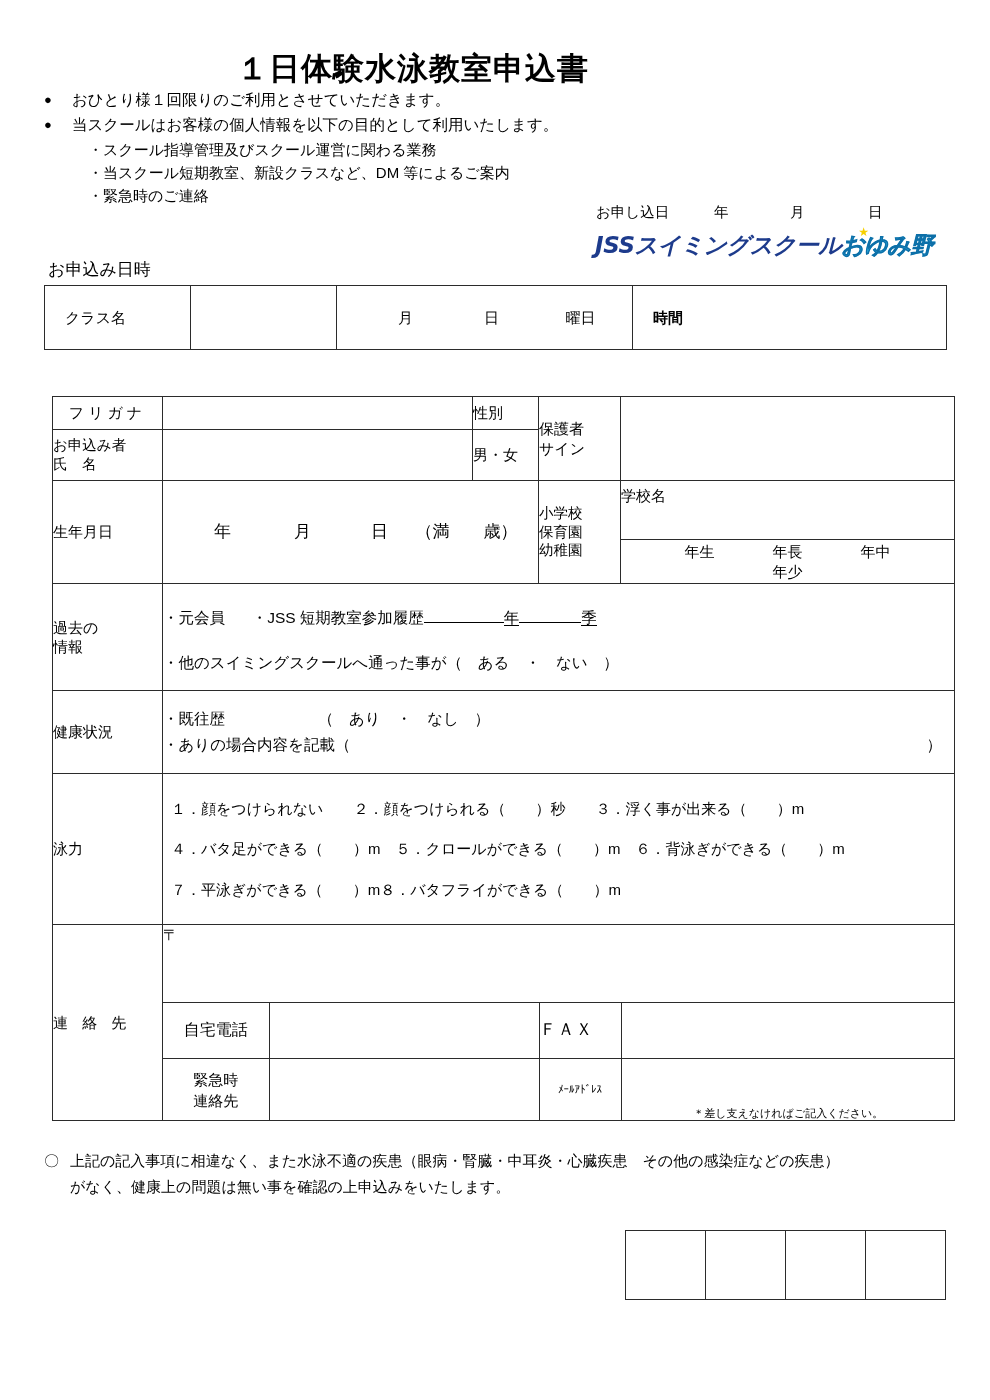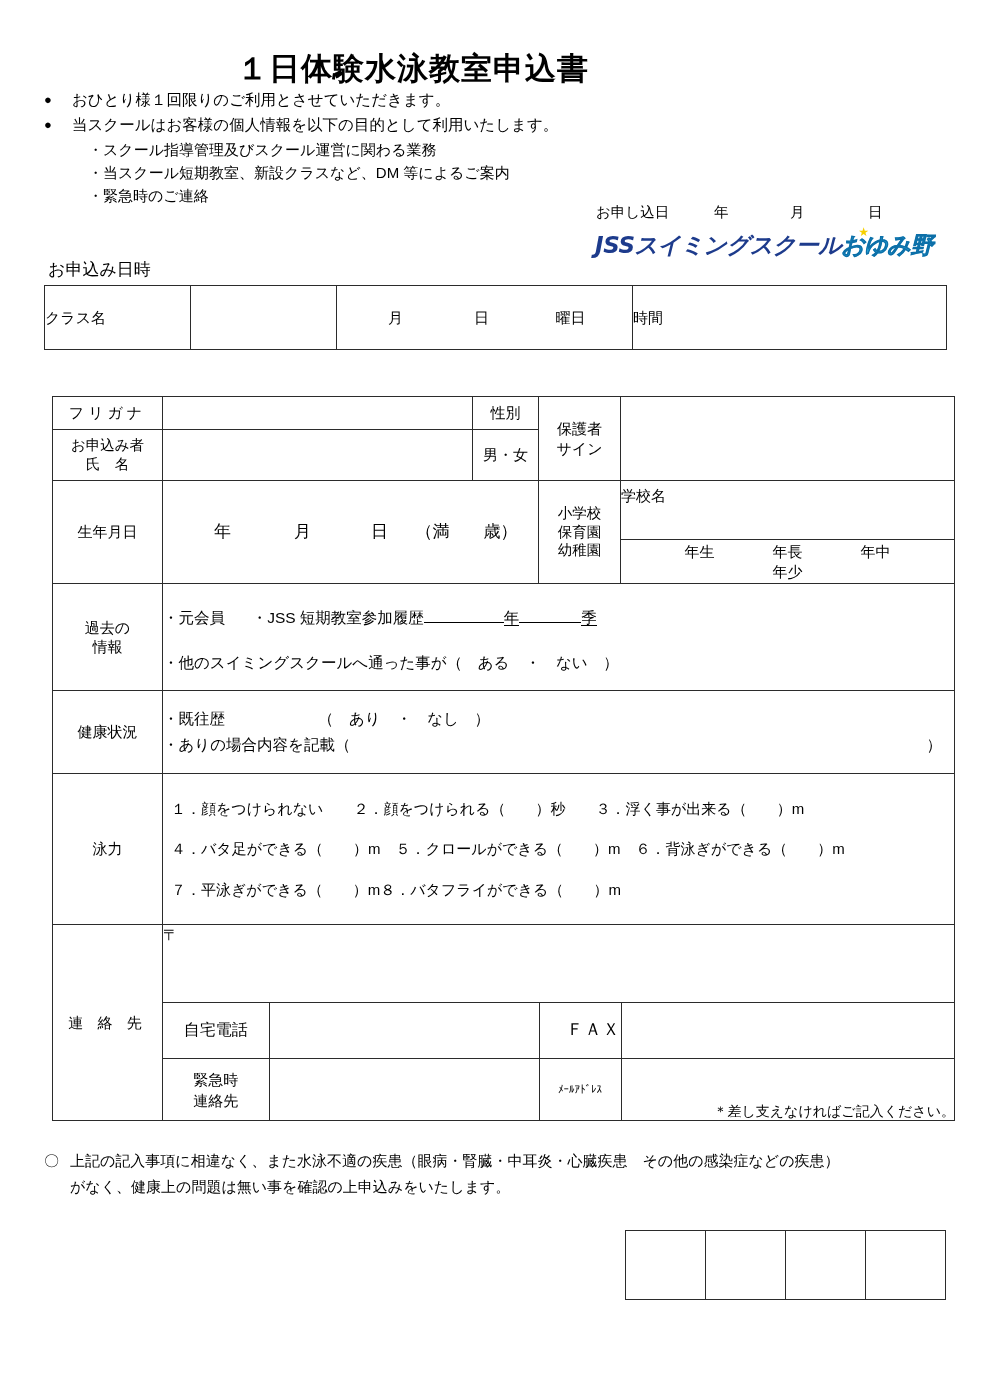--- a/index.html
+++ b/index.html
@@ -127,47 +127,47 @@
   table.grid td {
     border: 1.4px solid #2b2b2b;
     padding: 0;
     vertical-align: middle;
     font-size: 15px;
     line-height: 1.3;
   }
 
   
   #class-table { left: 44px; top: 285px; width: 902px; }
-  #class-table td { height: 63px; }
+  #class-table td { height: 63px; padding-left: 20px; }
   .c-classname { font-size: 23px; padding-left: 16px; }
   .c-ymd { font-size: 19px; text-align: center; }
   .c-ymd span { display: inline-block; }
-  .c-time { font-size: 19px; padding-left: 12px; }
+  .c-time { font-size: 19px; padding-left: 12px; font-weight: bold; }
 
   
   #main-table { left: 52px; top: 396px; width: 902px; }
   #main-table td { font-size: 15px; }
-  .lbl-cell { text-align: center; font-size: 16px; line-height: 1.35; margin-left: 16px;}
+  .lbl-cell { text-align: left; font-size: 16px; line-height: 1.35; margin-left: 16px;}
   .lbl-sm { font-size: 11.5px; letter-spacing: 4px; text-align: center;}
   .lbl-spaced { letter-spacing: 5px; }
   .pad-l { padding-left: 10px; }
   .underline-blank {
     display: inline-block;
     border-bottom: 1.2px solid #000;
     height: 17px;
   }
 
   .school-name { font-size: 15px; padding-left: 10px; }
   .grade-row { font-size: 15px; text-align: center; }
   .grade-row span { display: inline-block; width: 88px; }
 
   .swim-line { font-size: 15px; white-space: nowrap; padding-left: 8px; }
   .swim-wrap { padding: 8px 0 8px 0; }
 
-  .note-small { font-size: 14px; text-align: right; }
+  .note-small { font-size: 11px; text-align: center; }
   .postal { font-size: 17px; padding: 4px 0 0 10px; }
 
   
   .declaration {
     position: absolute;
     left: 44px;
     top: 1148px;
     width: 930px;
     font-size: 15px;
     line-height: 26px;
@@ -369,21 +369,21 @@
           </colgroup>
           <tbody>
                 <tr>
             <td colspan="4" style="border:0;border-bottom:1.4px solid #2b2b2b;height:77px;vertical-align:top" class="postal">
               <span>〒</span>
             </td>
           </tr>
           <tr>
             <td style="border:0;border-right:1.4px solid #2b2b2b;border-bottom:1.4px solid #2b2b2b;height:55px;text-align:center;font-size:16px">自宅電話</td>
             <td style="border:0;border-right:1.4px solid #2b2b2b;border-bottom:1.4px solid #2b2b2b"></td>
-            <td style="border:0;border-right:1.4px solid #2b2b2b;border-bottom:1.4px solid #2b2b2b;text-align:right;font-size:17px;letter-spacing:1px">ＦＡＸ</td>
+            <td style="border:0;border-right:1.4px solid #2b2b2b;border-bottom:1.4px solid #2b2b2b;text-align:left;font-size:17px;letter-spacing:1px">ＦＡＸ</td>
             <td style="border:0;border-bottom:1.4px solid #2b2b2b"></td>
           </tr>
           <tr>
             <td style="border:0;border-right:1.4px solid #2b2b2b;height:61px;text-align:center;font-size:15px;line-height:1.4">
               <div>緊急時</div>
               <div>連絡先</div>
             </td>
             <td style="border:0;border-right:1.4px solid #2b2b2b"></td>
             <td style="border:0;border-right:1.4px solid #2b2b2b;text-align:center;font-size:11px">ﾒｰﾙｱﾄﾞﾚｽ</td>
             <td style="border:0;vertical-align:bottom">

